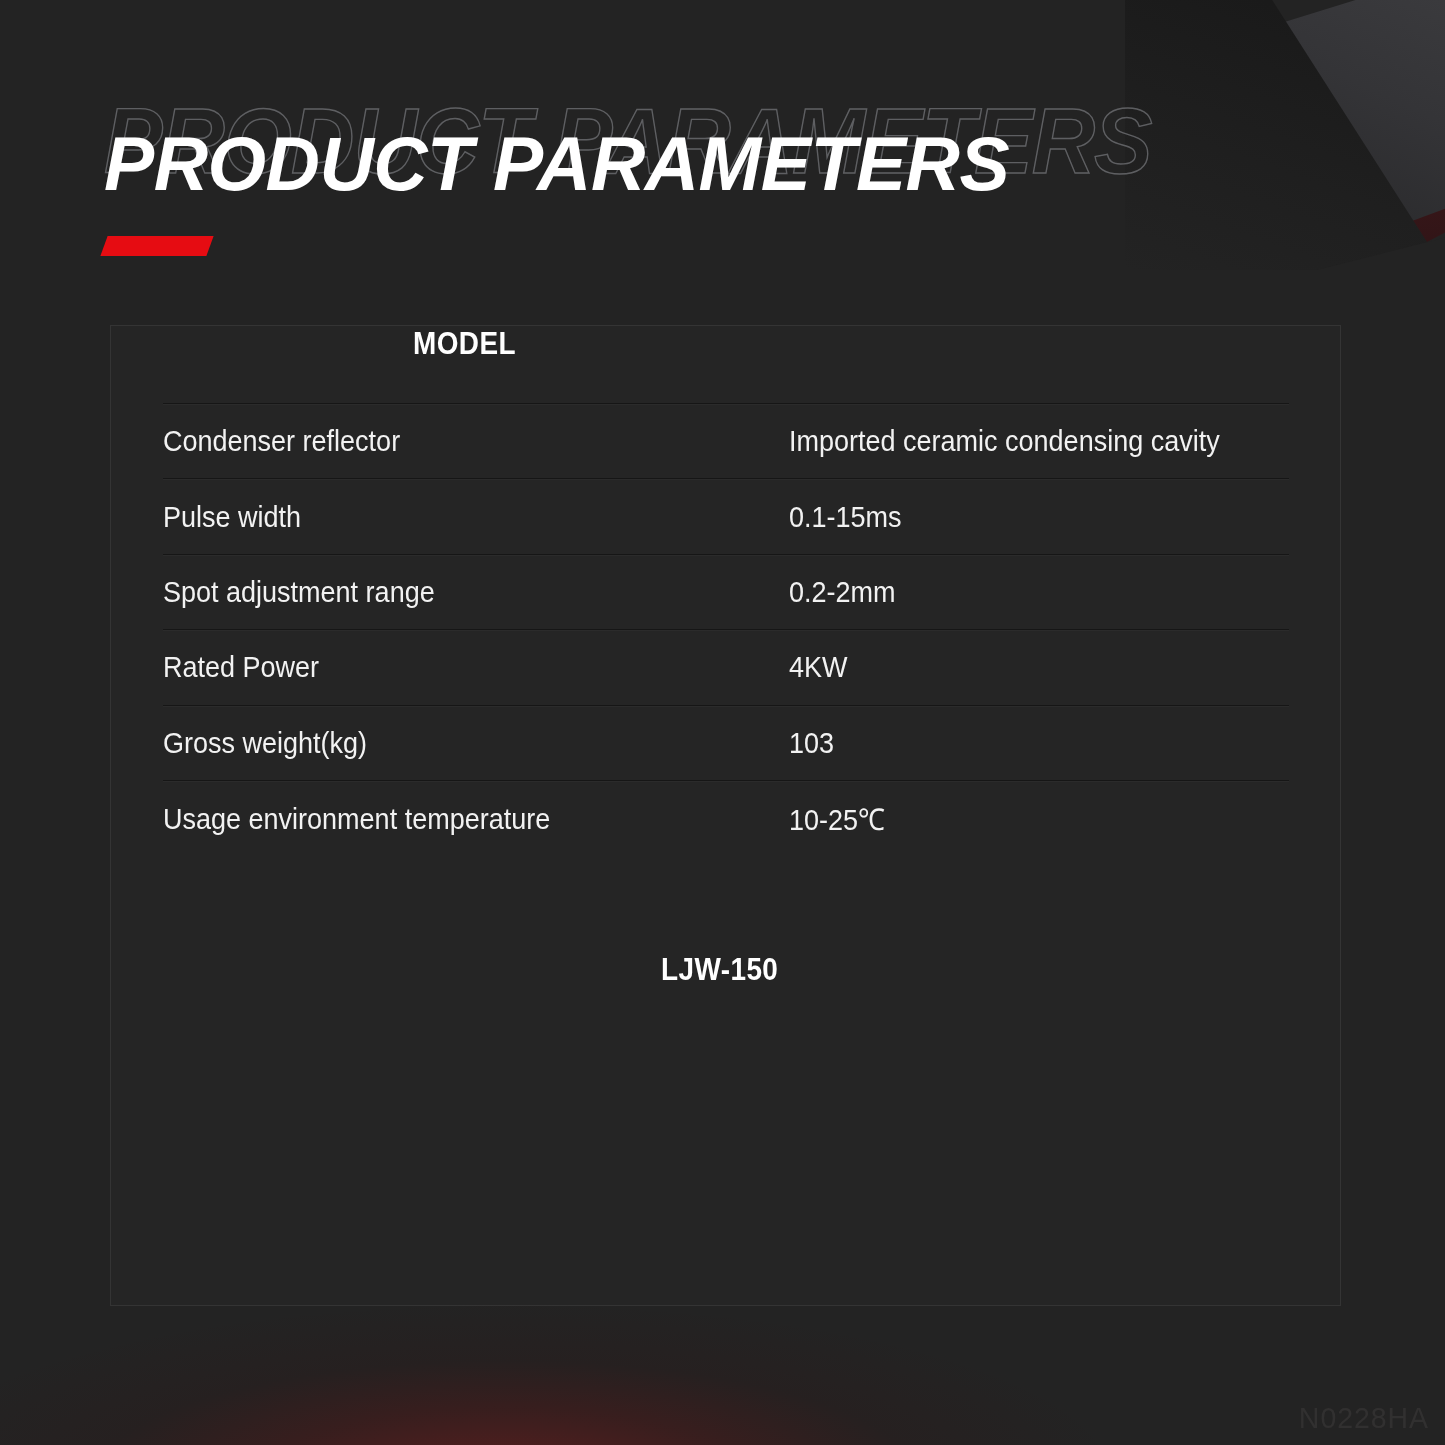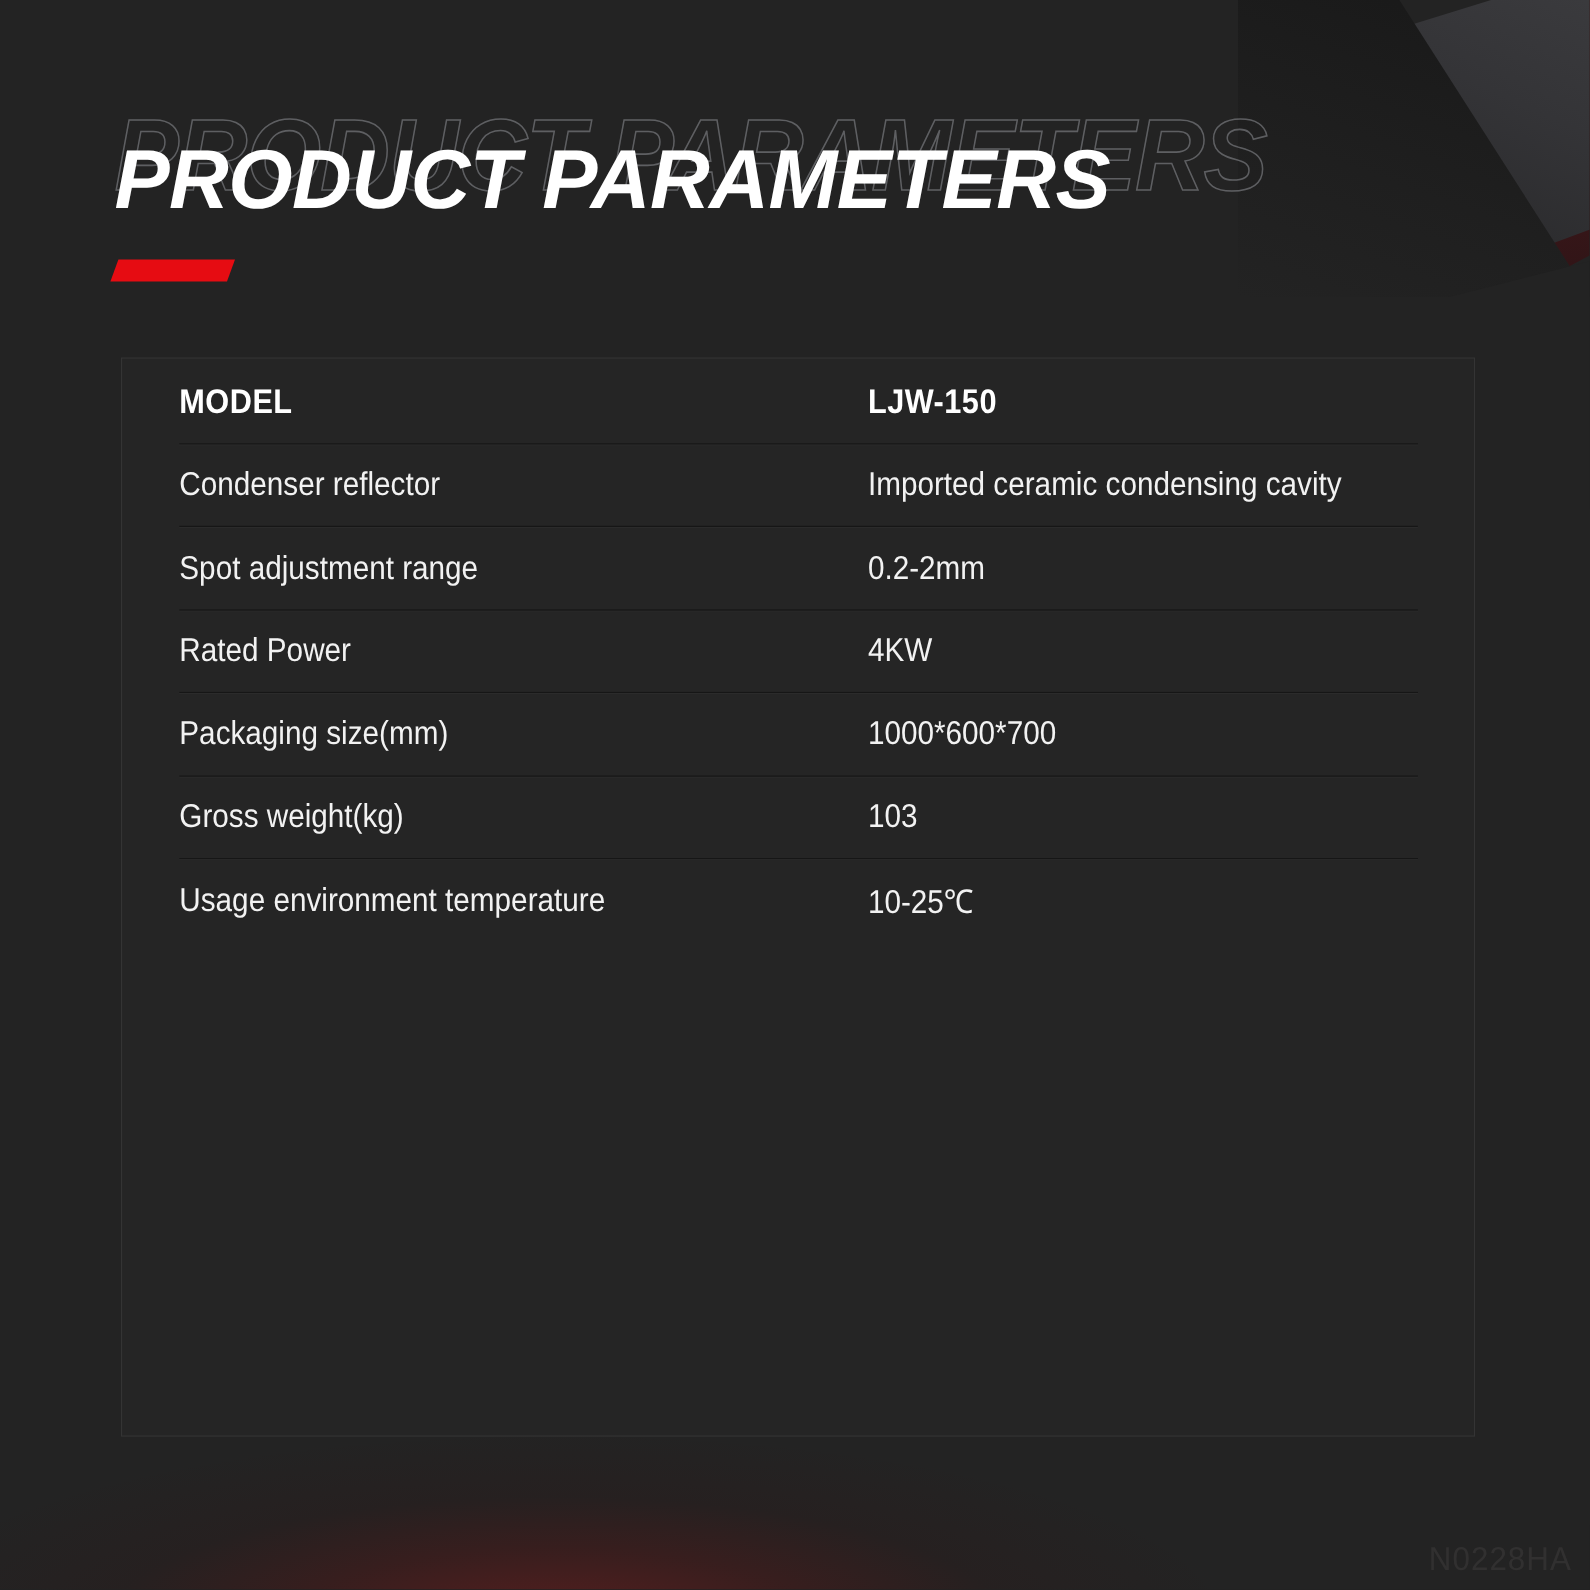--- a/index.html
+++ b/index.html
@@ -112,21 +112,21 @@
 
   .row{
     position:relative;
     height:75.4px;
     display:flex;
     align-items:center;
     border-bottom:1px solid #161616;
     box-shadow:0 1px 0 0 #2b2b2b;
   }
   .row:last-child{ border-bottom:none; box-shadow:none; }
-  .row.header-row{ height:78px; }
+  .row.header-row{ height:78px;flex-direction:column; }
 
   .cell-label{
     width:626px;
     flex:0 0 626px;
     color:#f2f2f2;
     font-size:30px;
     font-weight:normal;
     letter-spacing:0px;
     transform:scaleX(0.90);
     transform-origin:left center;
@@ -194,32 +194,32 @@
     <div class="row header-row">
       <div class="cell-label">MODEL</div>
       <div class="cell-value">LJW-150</div>
     </div>
 
       <div class="row">
         <div class="cell-label">Condenser reflector</div>
         <div class="cell-value">Imported ceramic condensing cavity</div>
       </div>
       <div class="row">
+        <div class="cell-label">Pulse width</div>
+        <div class="cell-value">0.1-15ms</div>
+      </div>
+      <div class="row">
         <div class="cell-label">Spot adjustment range</div>
         <div class="cell-value">0.2-2mm</div>
       </div>
       <div class="row">
         <div class="cell-label">Rated Power</div>
         <div class="cell-value">4KW</div>
       </div>
       <div class="row">
-        <div class="cell-label">Packaging size(mm)</div>
-        <div class="cell-value">1000*600*700</div>
-      </div>
-      <div class="row">
         <div class="cell-label">Gross weight(kg)</div>
         <div class="cell-value">103</div>
       </div>
       <div class="row">
         <div class="cell-label">Usage environment temperature</div>
         <div class="cell-value">10-25℃</div>
       </div>
     </div>
 </div>
 

